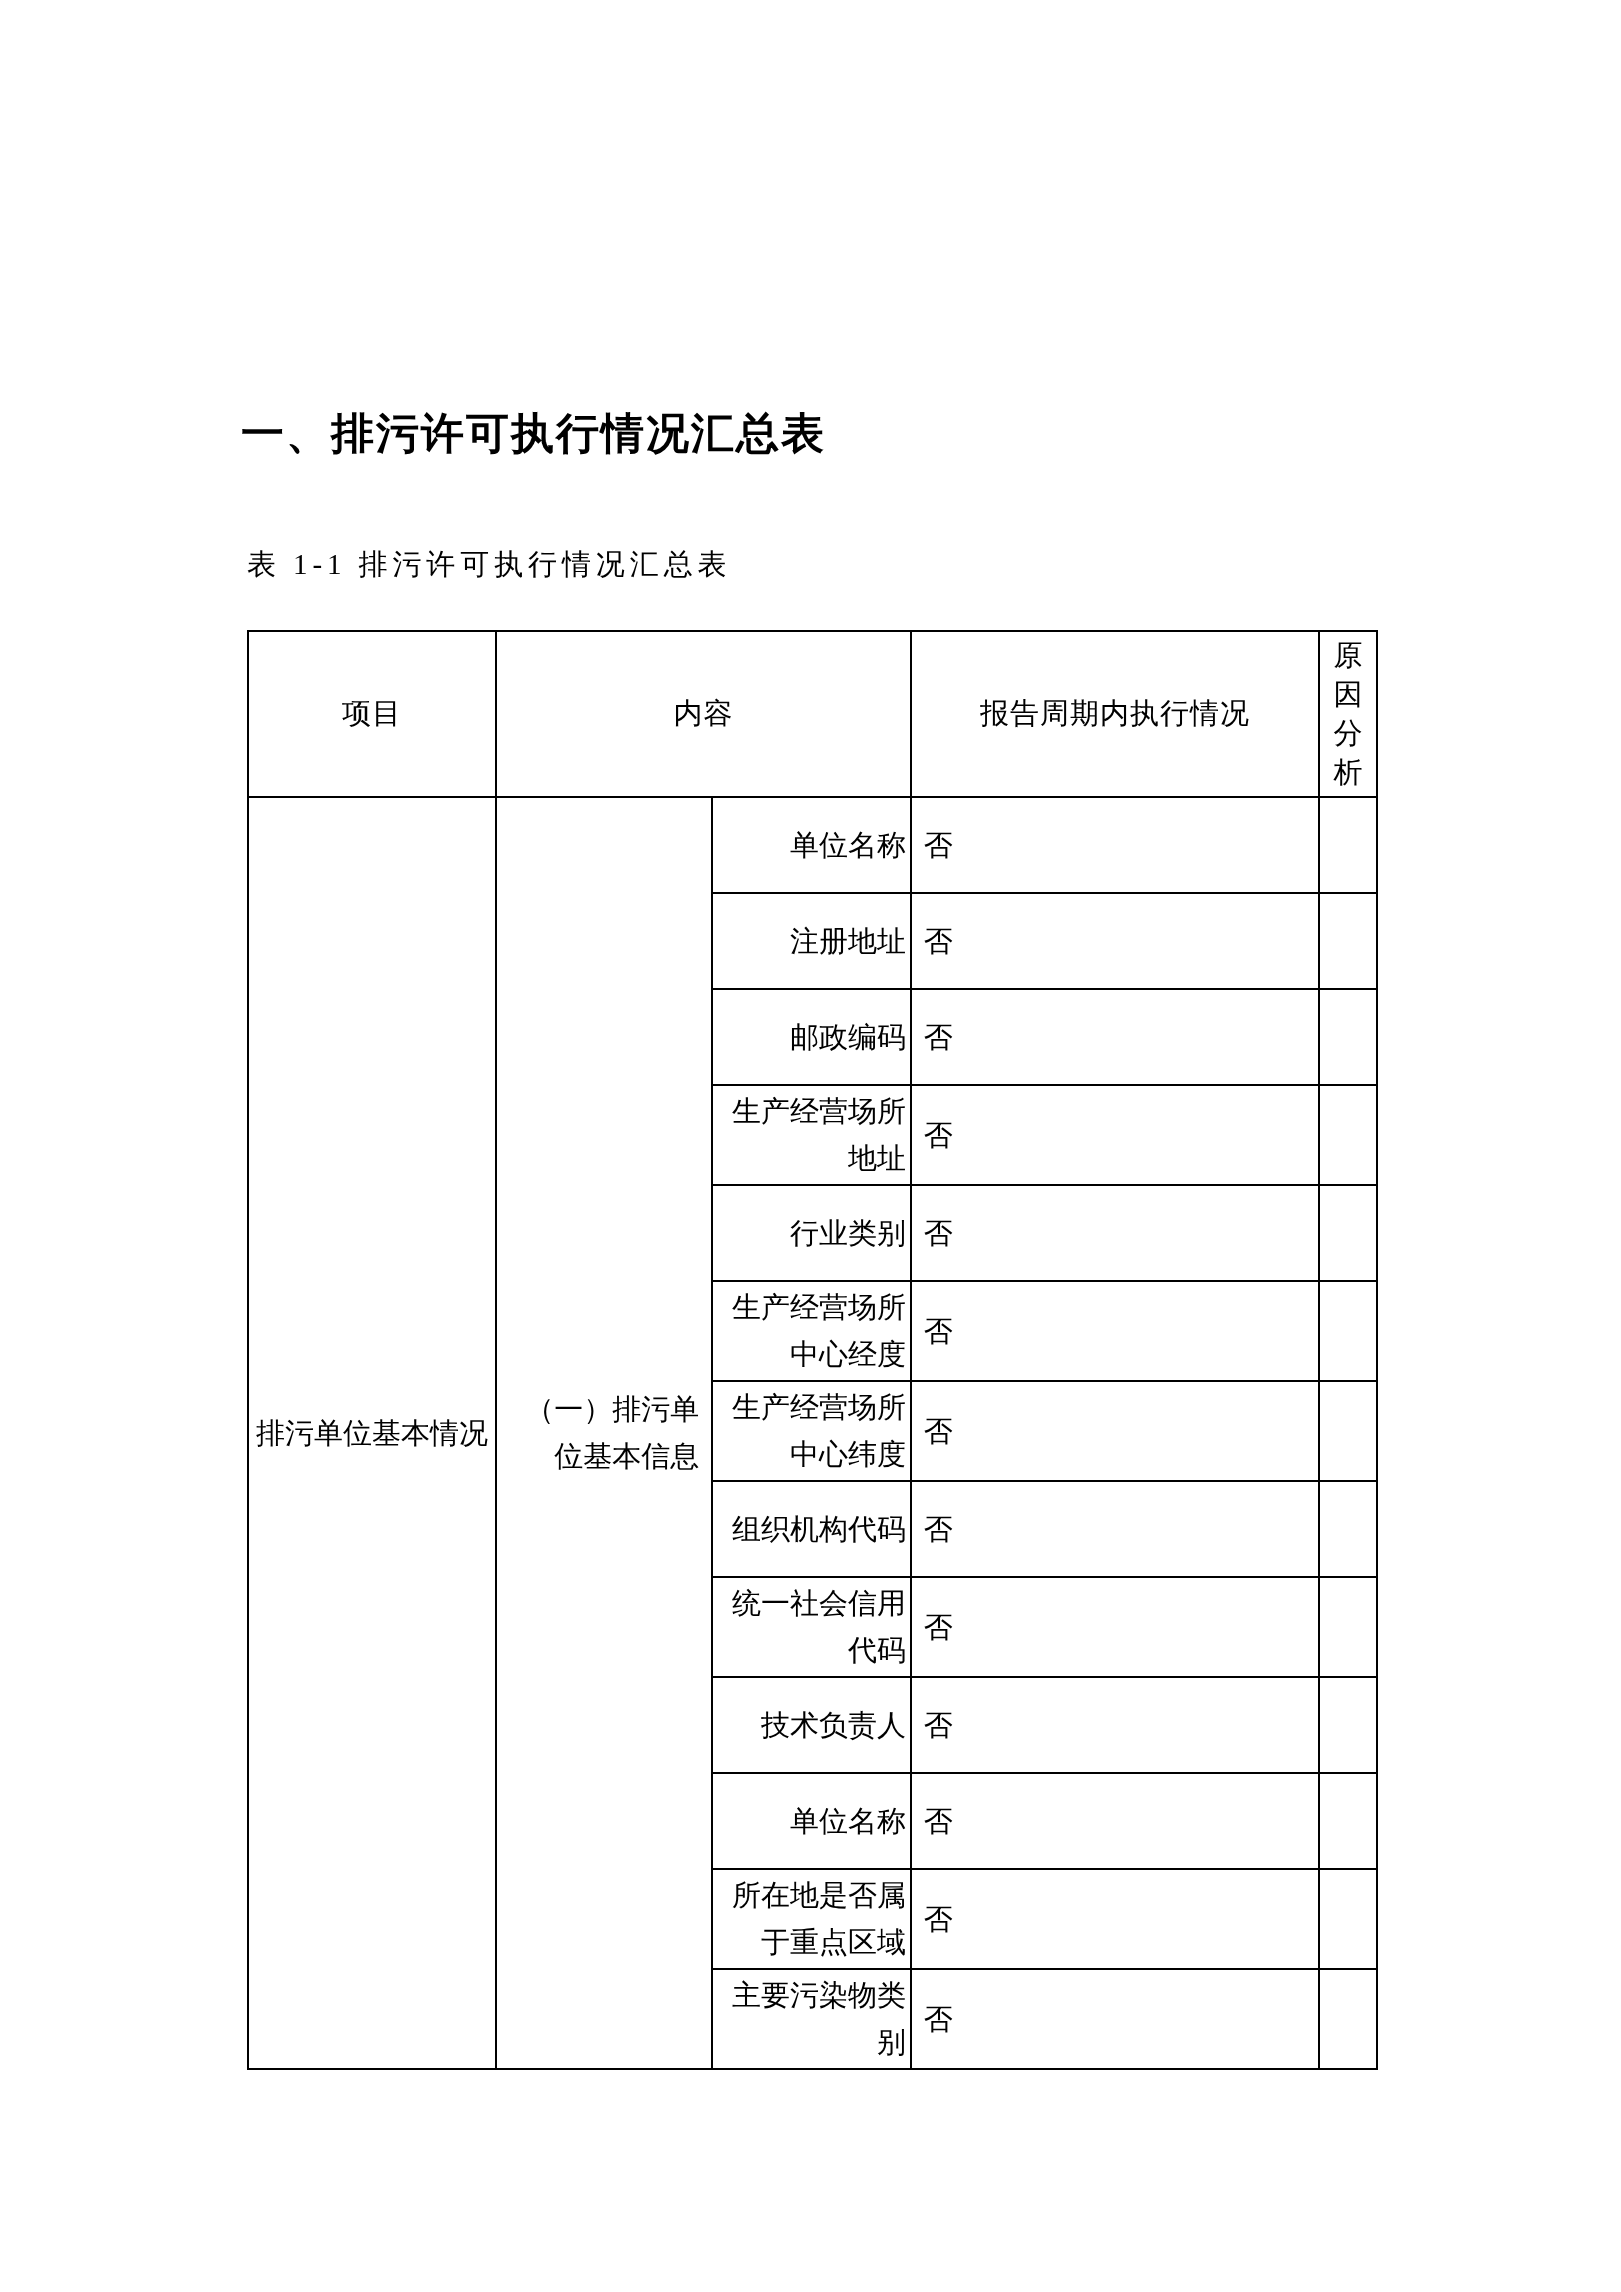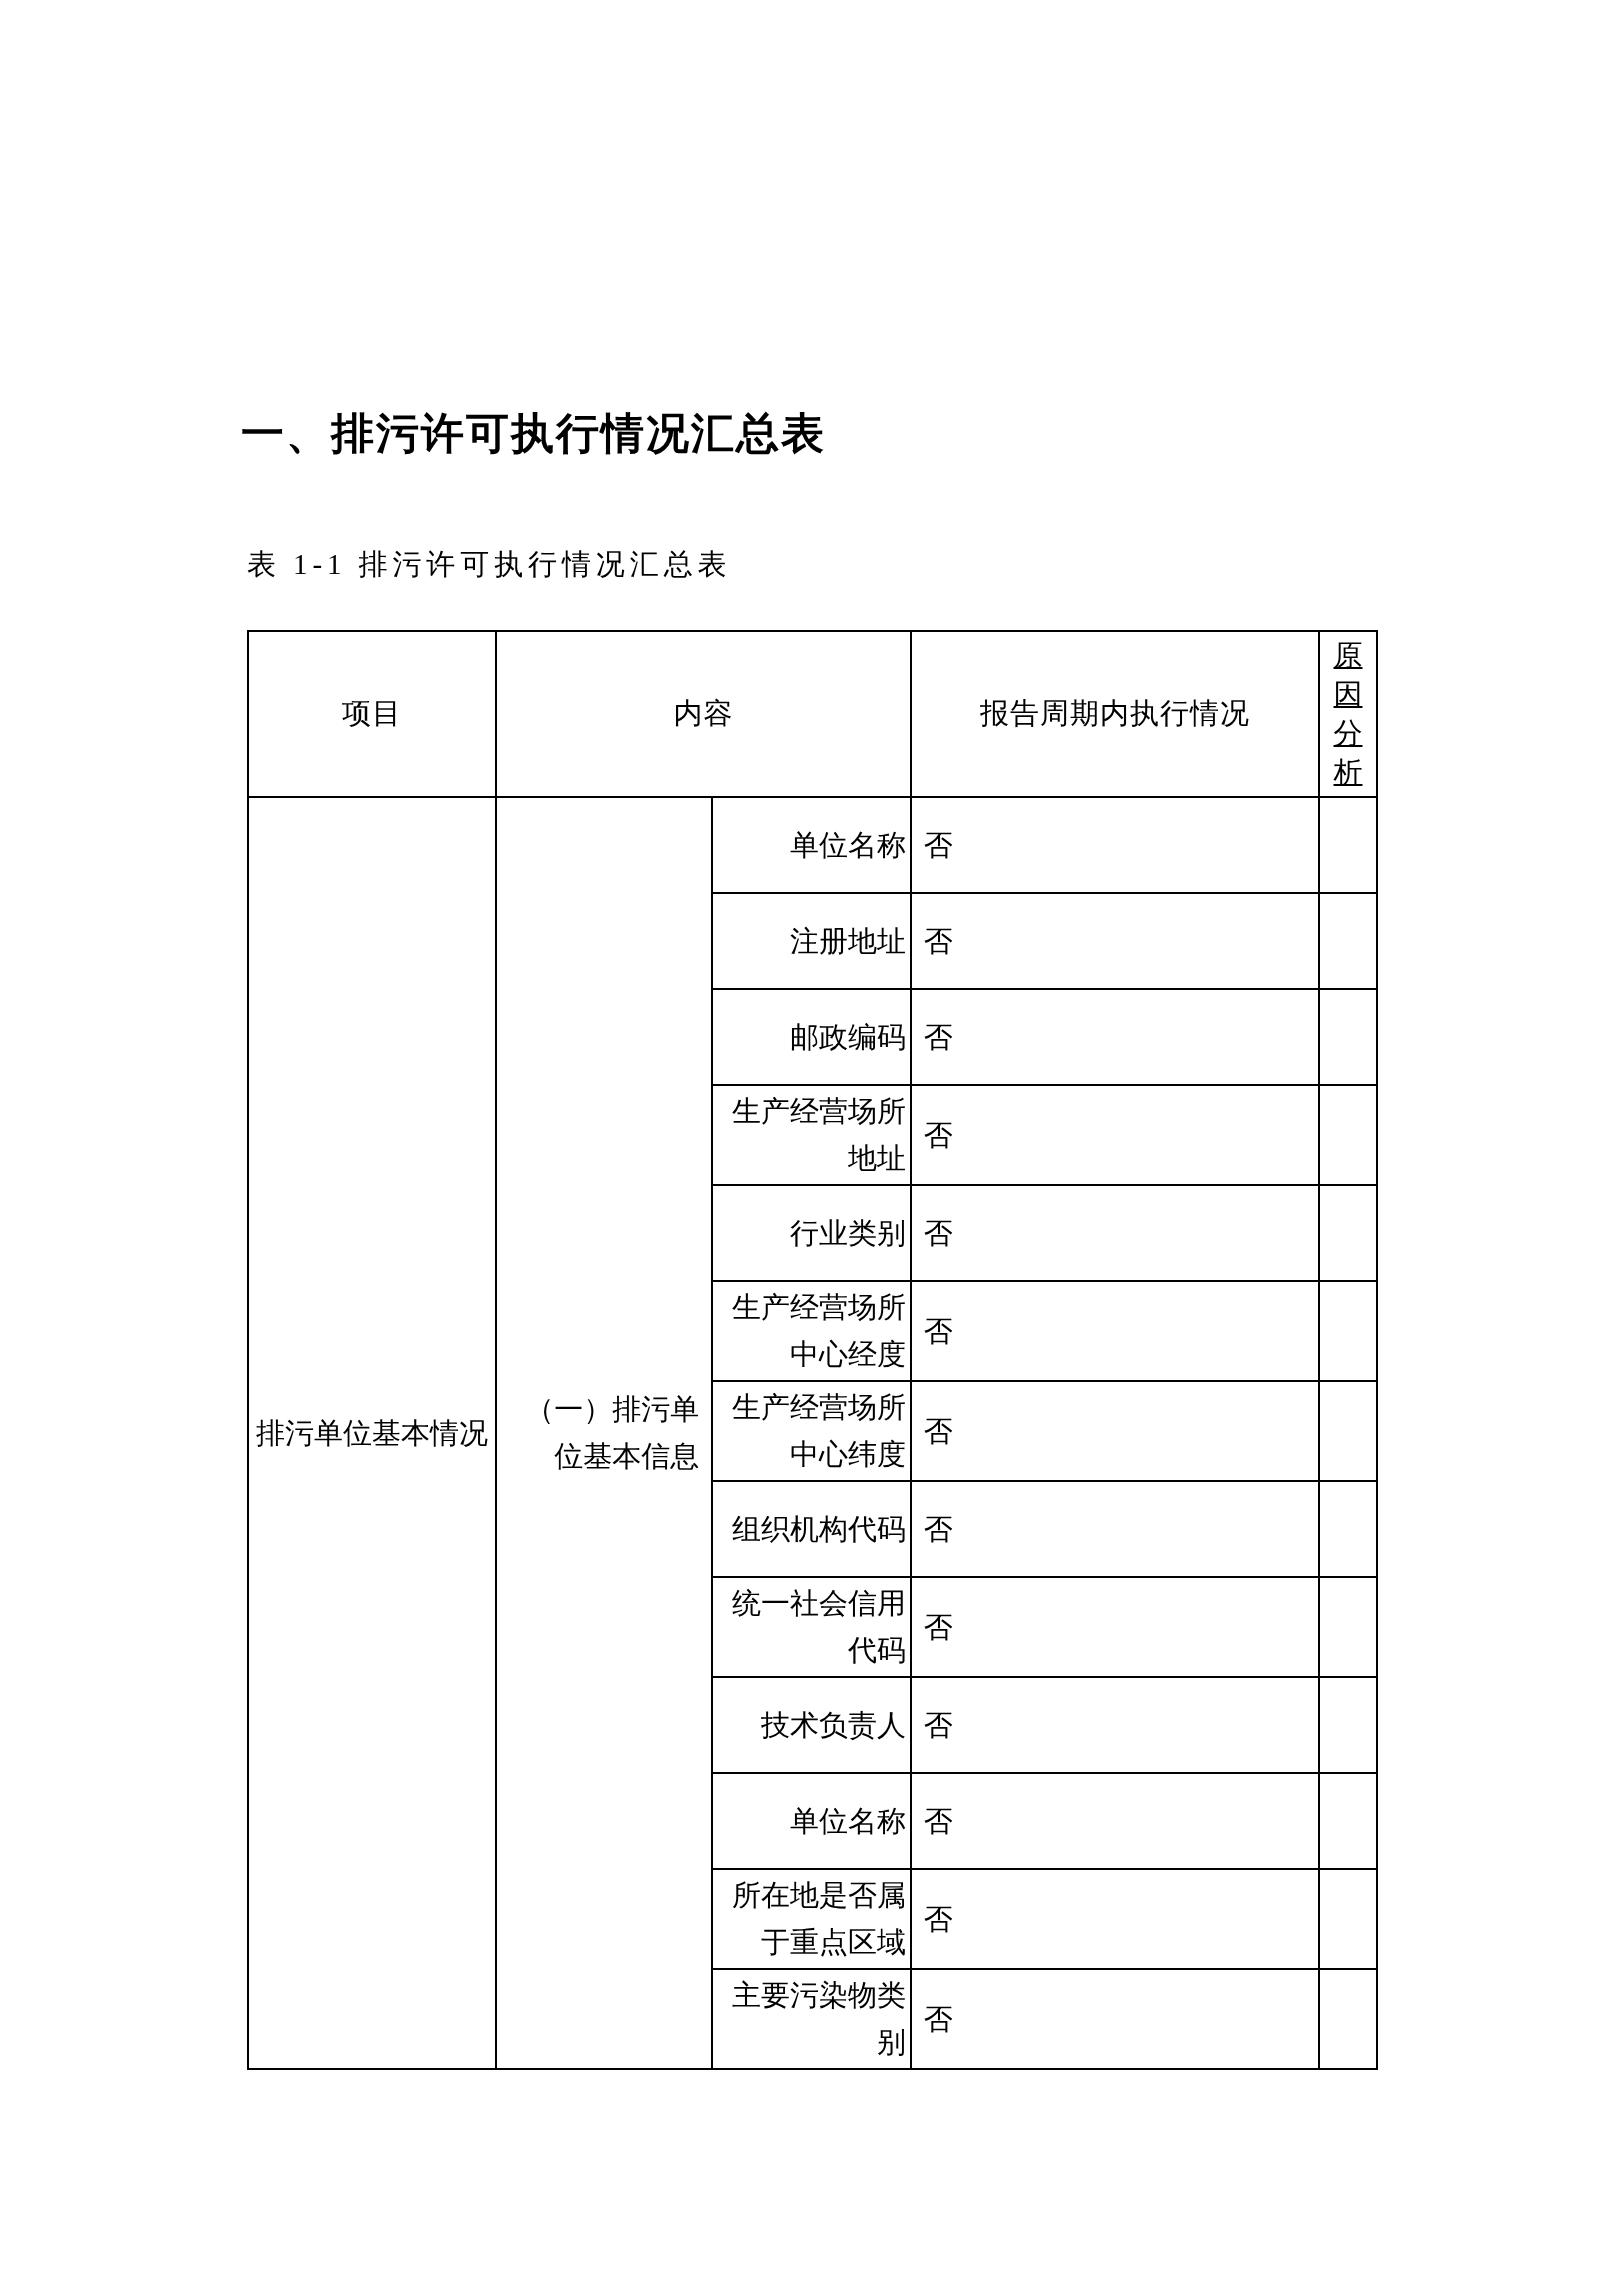--- a/index.html
+++ b/index.html
@@ -57,21 +57,20 @@
   th.h-item, th.h-content, th.h-execution {
     text-align: center;
     padding: 2px 8px;
     letter-spacing: 1px;
   }
   th.h-reason {
     padding: 2px 0;
     line-height: 39px;
     word-break: break-all;
     letter-spacing: 0;
-    text-decoration: underline;
   }
   td.item-group-cell {
     text-align: center;
     padding: 14px 2px;
     line-height: 45px;
   }
   td.content-group-cell {
     text-align: right;
     padding: 2px 11.8px;
     line-height: 47px;

